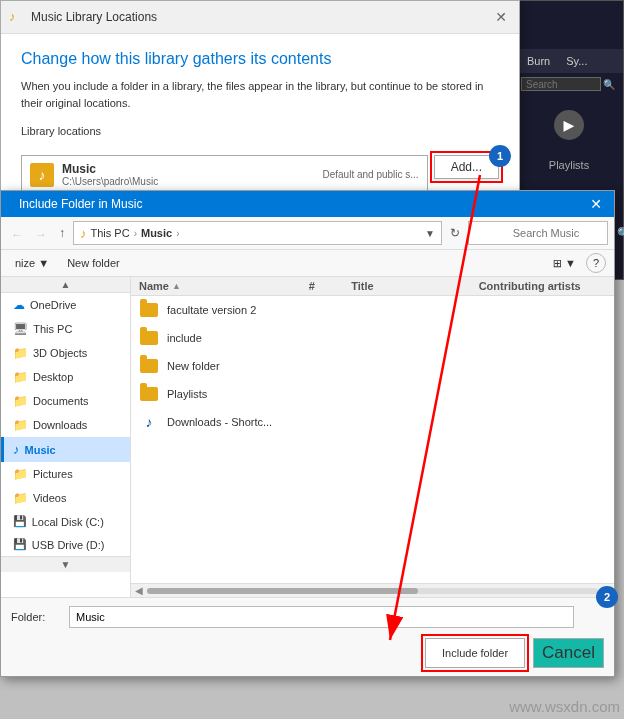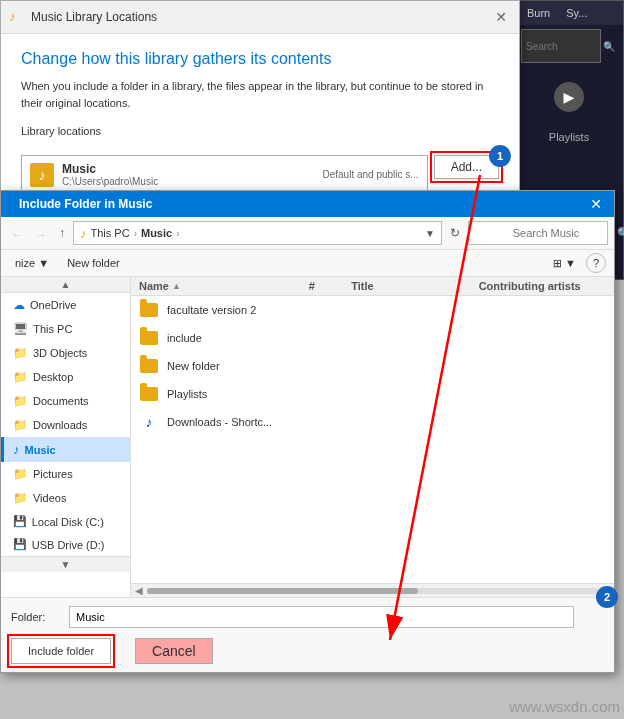--- a/index.html
+++ b/index.html
@@ -21,20 +21,21 @@
       width: 110px;
       height: 280px;
       background: #1a1a2e;
       border: 1px solid #555;
     }
     .bg-wmp-toolbar {
       display: flex;
       background: #2a2a3e;
       padding: 4px 6px;
       gap: 4px;
+      margin-top: 48px;
     }
     .bg-wmp-btn {
       color: #ccc;
       font-size: 11px;
       padding: 2px 6px;
       background: transparent;
       border: none;
       cursor: pointer;
     }
     .bg-play-area {
@@ -61,21 +62,21 @@
       font-size: 11px;
       padding-top: 4px;
     }
     .bg-search-area {
       padding: 4px 6px;
       display: flex;
       align-items: center;
     }
     .bg-search-input {
       width: 80px;
-      height: 34px;
+      height: 14px;
       background: #333;
       border: 1px solid #666;
       color: #ccc;
       font-size: 10px;
       padding: 0 4px;
     }
     .bg-search-icon {
       color: #aaa;
       margin-left: 2px;
       font-size: 10px;
@@ -225,21 +226,21 @@
     .include-titlebar {
       display: flex;
       align-items: center;
       justify-content: space-between;
       background: #0078d7;
       padding: 5px 8px;
       color: white;
     }
     .include-title-text {
       font-size: 12px;
-      font-weight: 700;
+      font-weight: 400;
       padding-left: 10px;
     }
     .include-close-btn {
       background: transparent;
       border: none;
       color: white;
       cursor: pointer;
       font-size: 14px;
       padding: 0 4px;
     }
@@ -556,40 +557,40 @@
       flex: 1;
       height: 22px;
       border: 1px solid #bbb;
       padding: 0 6px;
       font-size: 11px;
       background: white;
       outline: none;
     }
     .button-row {
       display: flex;
-      justify-content: flex-start;
-      gap: 24px;
+      justify-content: flex-end;
+      gap: 8px;
     }
     .include-btn {
       padding: 4px 16px;
       font-size: 11px;
       cursor: pointer;
       border: 1px solid #aaa;
       background: white;
       color: #333;
     }
     .include-btn.primary {
       background: white;
     }
     .cancel-btn {
-      padding: 4px 16px;
-      font-size: 14px;
+      padding: 4px 8px;
+      font-size: 17px;
       cursor: pointer;
       border: 1px solid #aaa;
-      background: #fca5a5;
+      background: #14b8a6;
       color: #333;
     }
 
     
     .watermark {
       position: absolute;
       bottom: 4px;
       right: 4px;
       font-size: 15px;
       color: #888;

